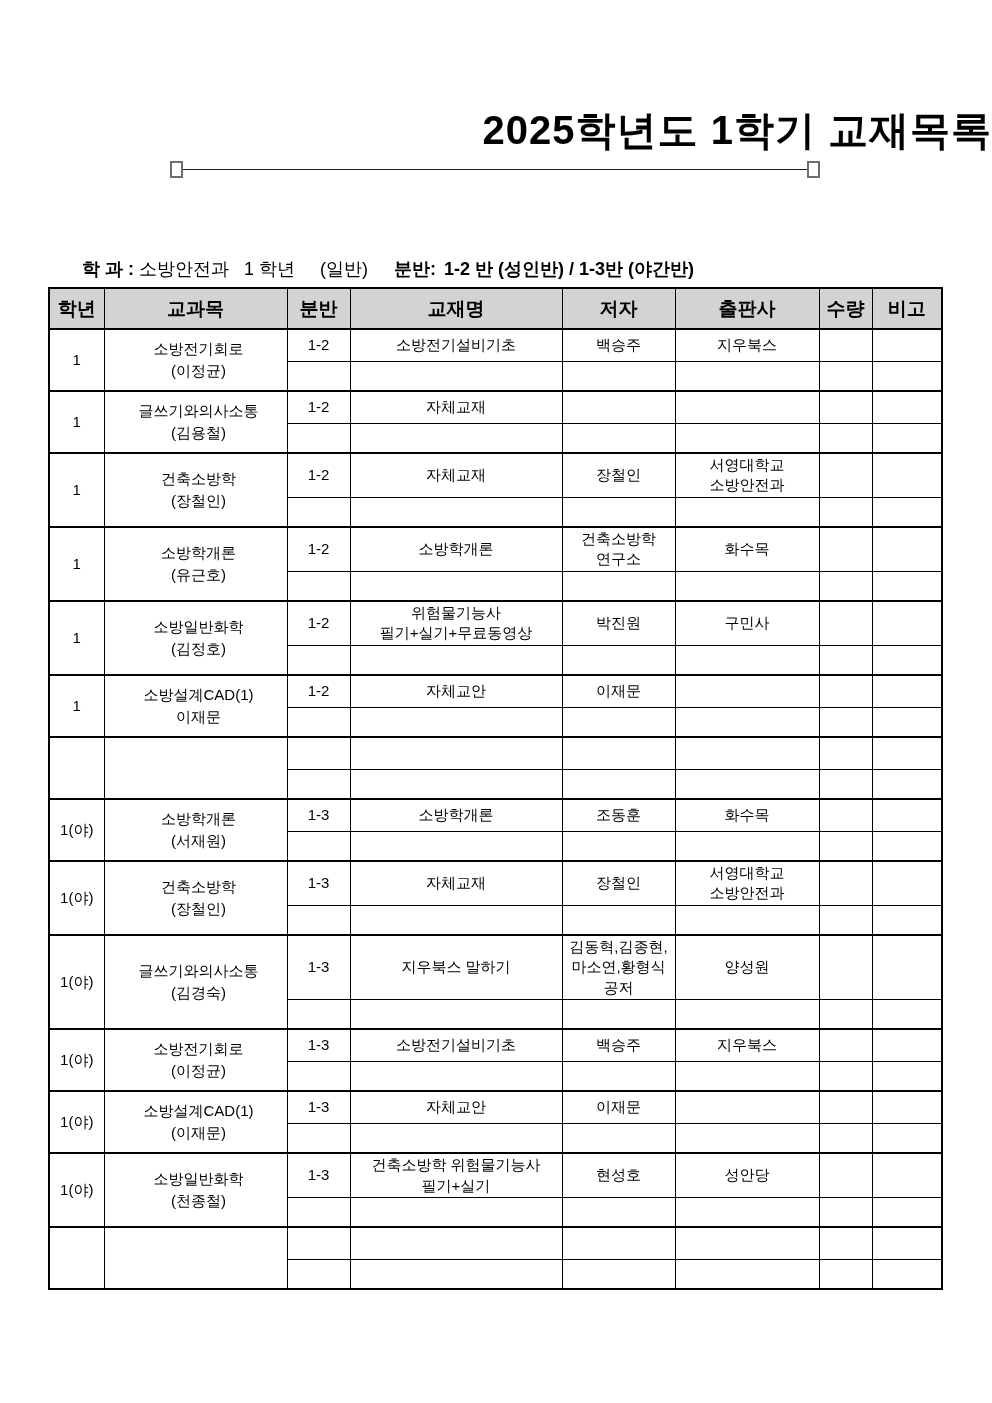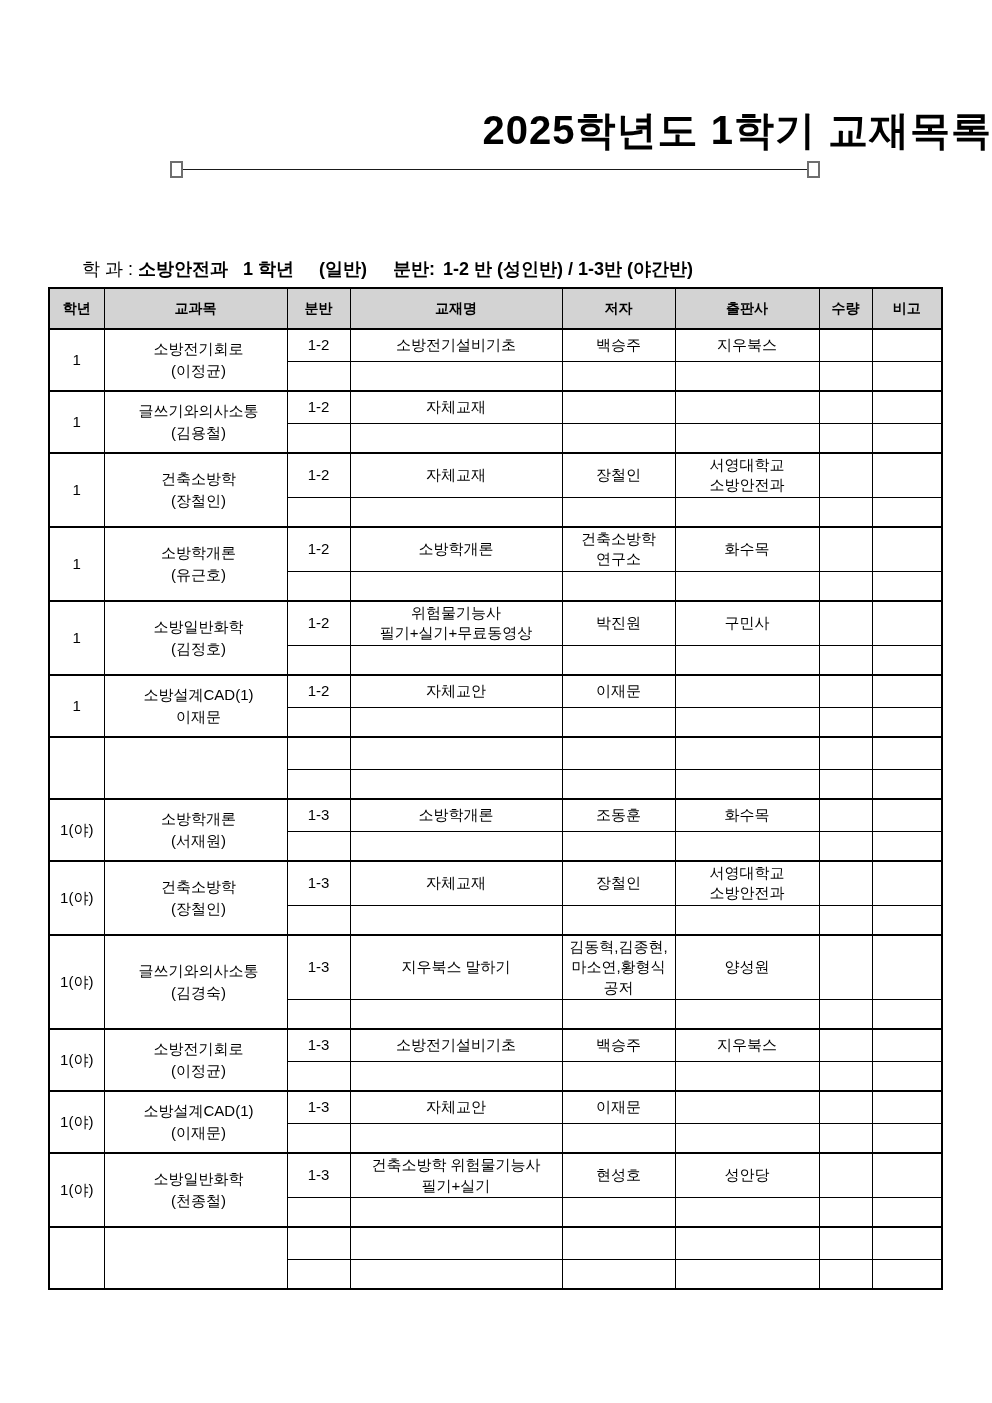--- a/index.html
+++ b/index.html
@@ -45,37 +45,37 @@
     height: 0;
     border-top: 1.5px solid #1a1a1a;
   }
   .meta-line {
     position: absolute;
     top: 236px;
     left: 62px;
     font-size: 18px;
     white-space: pre;
   }
-  .meta-dept-label { font-weight: normal; }
-  .meta-dept-value { font-weight: bold; }
+  .meta-dept-label { font-weight: bold; }
+  .meta-dept-value { font-weight: normal; }
   .meta-ban-label { font-weight: bold; margin-left: 26px; }
   .meta-ban-value { font-weight: bold; margin-left: 8px; }
 
   table.textbook-table {
     position: absolute;
     top: 287px;
     left: 48px;
     width: 893px;
     border-collapse: collapse;
     table-layout: fixed;
     border: 2px solid #000;
   }
   .textbook-table th {
     background: #d3d3d3;
-    font-size: 14px;
+    font-size: 19px;
     font-weight: bold;
     height: 41px;
     border: 1px solid #000;
     border-top: 2px solid #000;
     border-bottom: 2px solid #000;
     padding: 0 2px;
     text-align: center;
     vertical-align: middle;
   }
   .textbook-table td {

